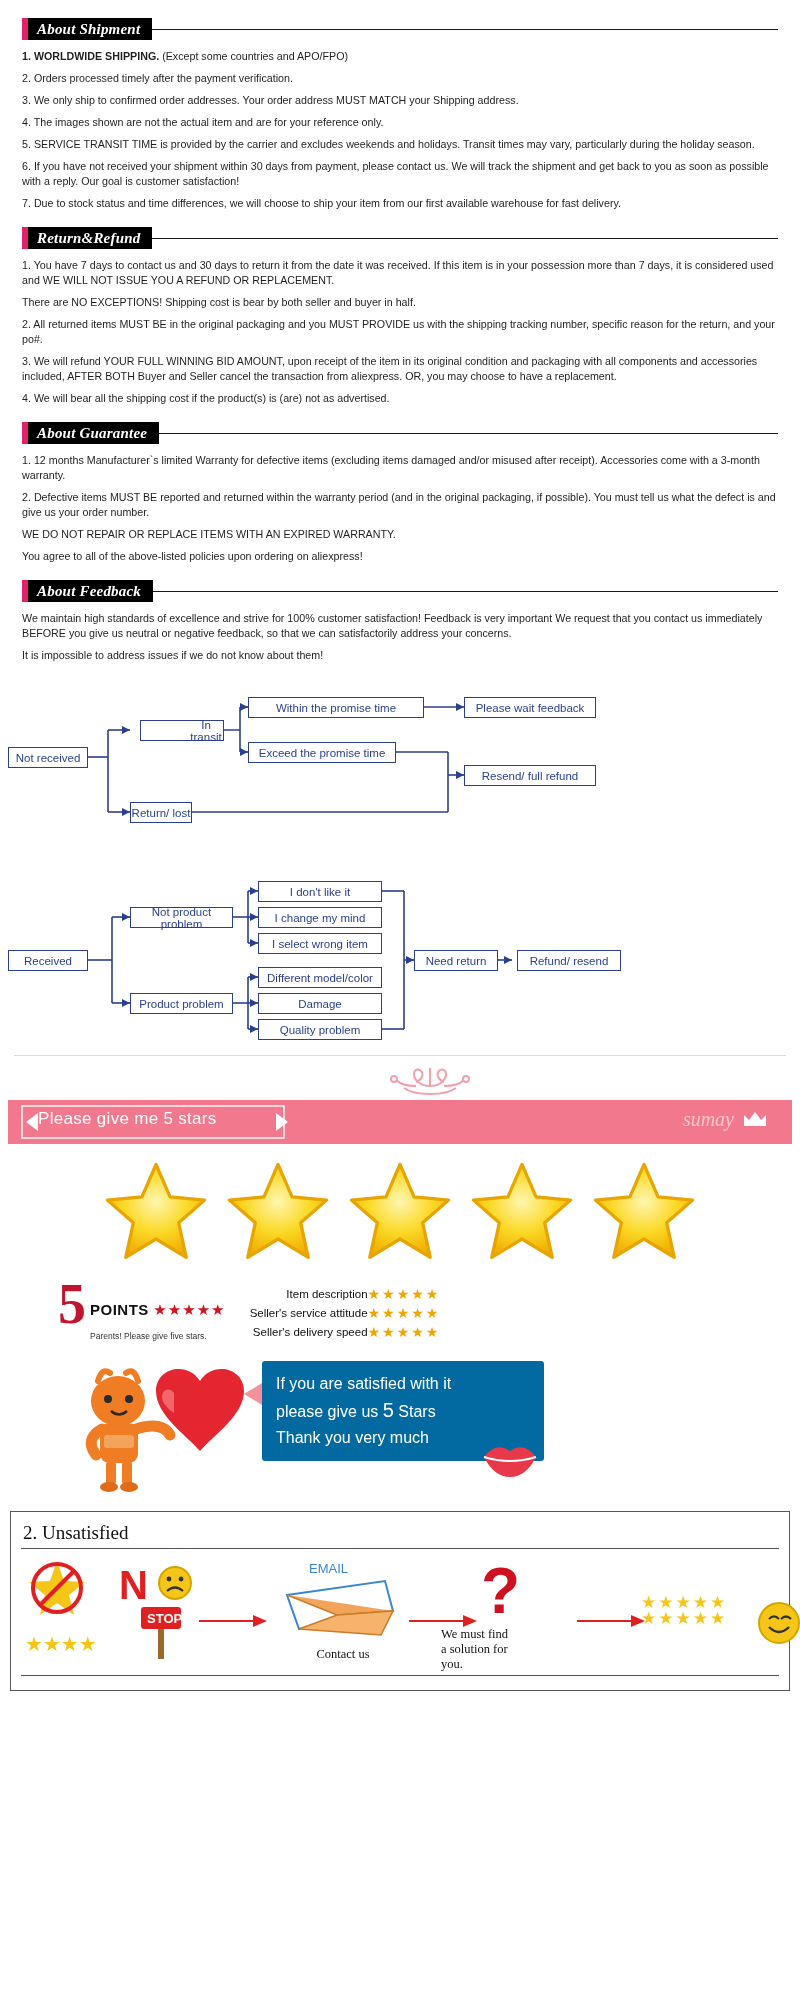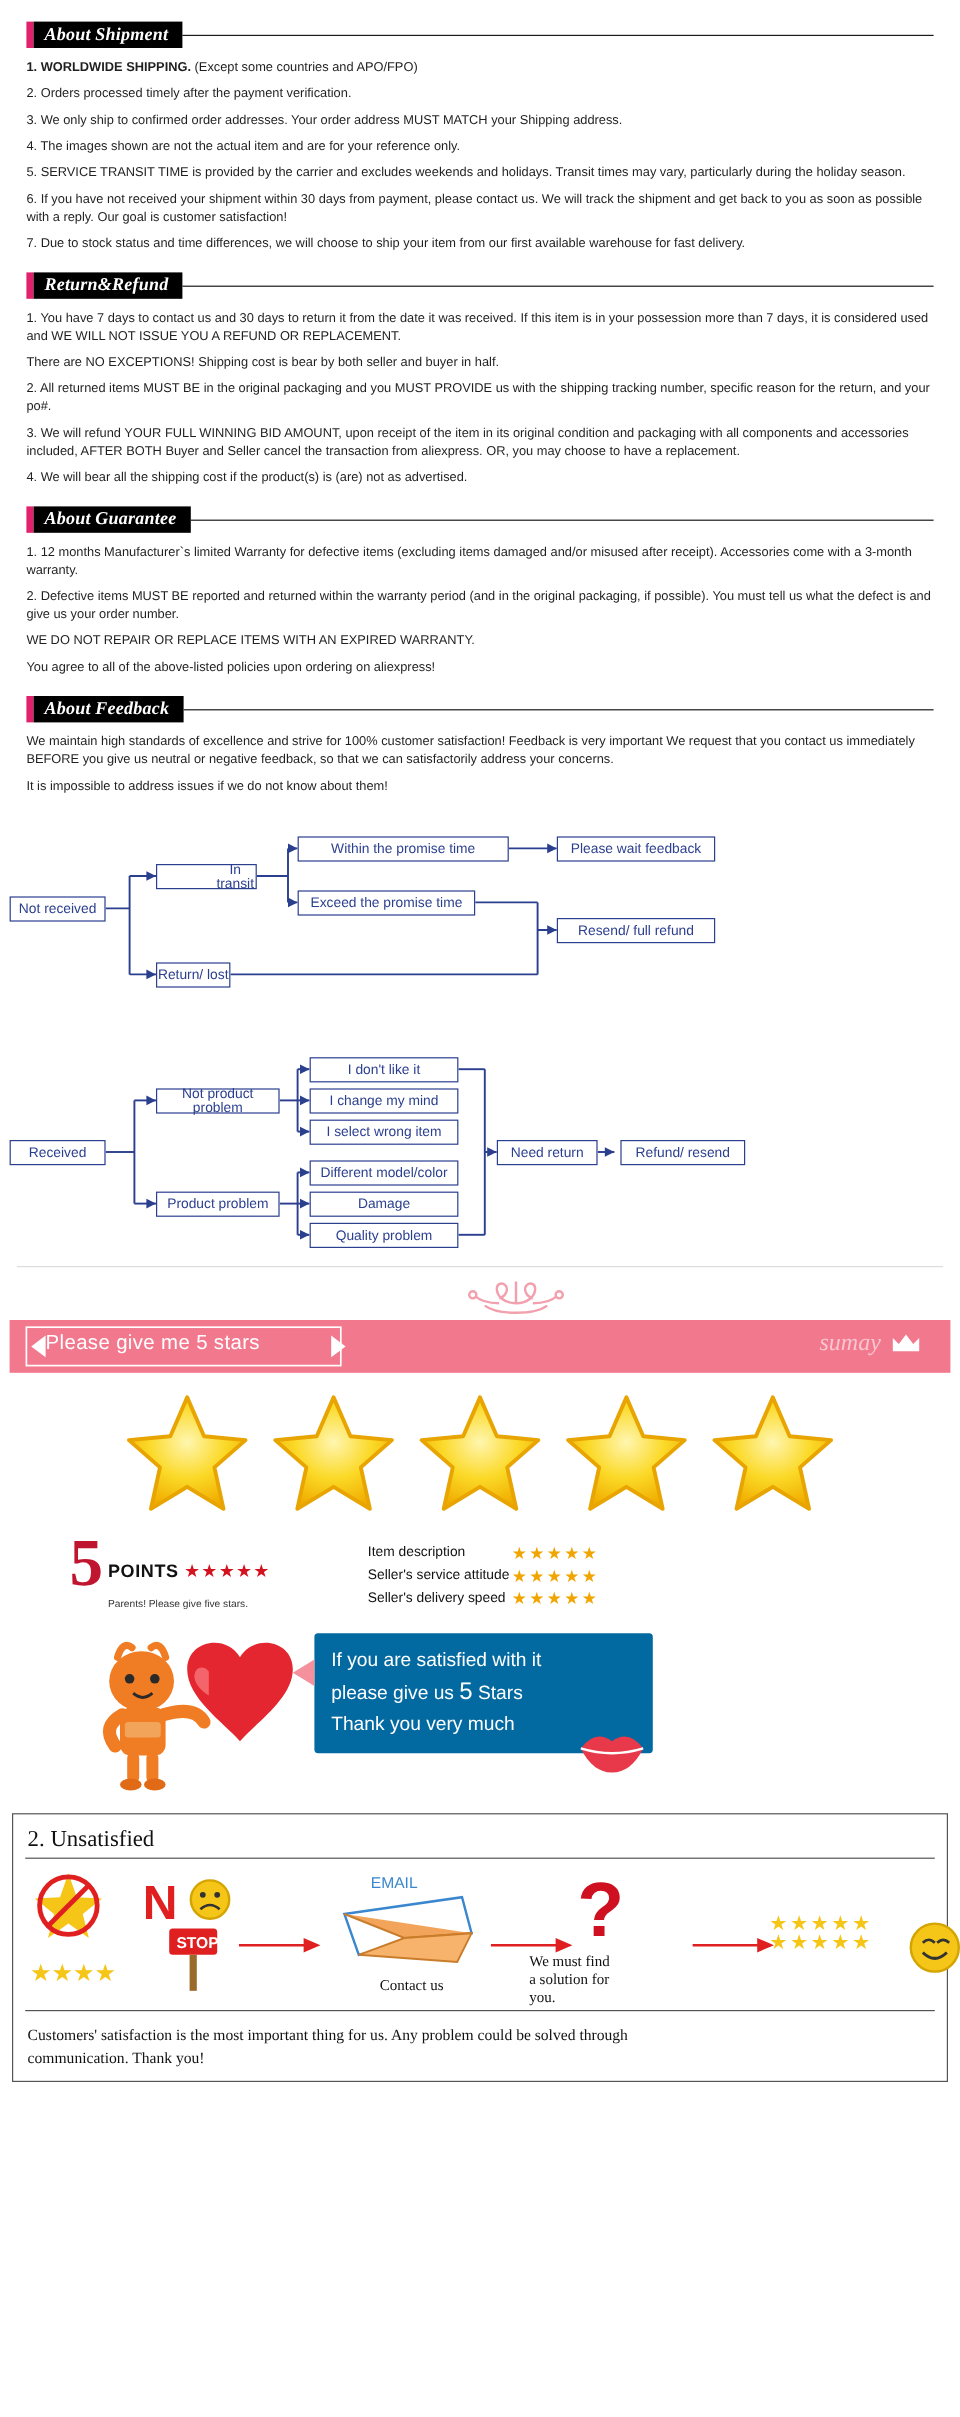--- a/index.html
+++ b/index.html
@@ -65,21 +65,21 @@
   .five-block { display:flex; align-items:flex-start; }
   .five-digit {
     color:#c0152f; font-size:56px; line-height:46px; font-weight:700;
     font-family:"Liberation Serif", serif;
   }
   .points-txt { margin-left:4px; margin-top:20px; }
   .points-word { font-size:15px; font-weight:700; letter-spacing:.5px; color:#111; }
   .mini-stars { color:#d4121f; font-size:15px; letter-spacing:1px; }
   .parents { font-size:8.5px; color:#333; margin-top:12px; }
 
-  .ratings { margin-left:81px; margin-top:4px; }
+  .ratings { margin-left:22px; margin-top:4px;text-align:right; }
   .rrow { display:flex; align-items:center; height:19px; }
   .rlabel { width:120px; color:#111; font-size:11.5px; }
   .rstars { color:#f0a500; font-size:14px; letter-spacing:2px; }
 
   .heart-sec { position:relative; height:140px; margin-top:14px; }
   .bubble {
     position:absolute; left:262px; top:6px; width:282px; height:100px;
     background:#0369a1; border-radius:3px; color:#fff;
     padding:10px 14px; font-size:16px; line-height:26px;
   }
@@ -191,21 +191,21 @@
       <g fill="#2b3f8f">
         <polygon points="130,33 122,29 122,37"></polygon>
         <polygon points="130,115 122,111 122,119"></polygon>
         <polygon points="248,10 240,6 240,14"></polygon>
         <polygon points="248,55 240,51 240,59"></polygon>
         <polygon points="464,10 456,6 456,14"></polygon>
         <polygon points="464,78 456,74 456,82"></polygon>
       </g>
     </svg>
     <div class="flowbox" style="left:8px; top:50px; width:80px;">Not received</div>
-    <div class="flowbox" style="left:130px; top:23px; width:84px;padding-left:48px;">In transit</div>
+    <div class="flowbox" style="left:140px; top:23px; width:84px;padding-left:48px;">In transit</div>
     <div class="flowbox" style="left:130px; top:105px; width:62px;">Return/ lost</div>
     <div class="flowbox" style="left:248px; top:0px; width:176px;">Within the promise time</div>
     <div class="flowbox" style="left:248px; top:45px; width:148px;">Exceed the promise time</div>
     <div class="flowbox" style="left:464px; top:0px; width:132px;">Please wait feedback</div>
     <div class="flowbox" style="left:464px; top:68px; width:132px;">Resend/ full refund</div>
   </div>
 
   <div class="flow-sec" style="height:180px; margin-top:18px;">
     <svg width="800" height="180">
       <g stroke="#2b3f8f" stroke-width="1.6" fill="none">
@@ -440,19 +440,15 @@
 
       <svg width="44" height="44" viewBox="0 0 44 44" style="position:absolute;left:736px;top:46px;">
         <circle cx="22" cy="22" r="20" fill="#f5c518" stroke="#d4a400" stroke-width="2"></circle>
         <path d="M12,18 q5,-5 10,0" stroke="#333" stroke-width="2.2" fill="none"></path>
         <path d="M24,18 q5,-5 10,0" stroke="#333" stroke-width="2.2" fill="none"></path>
         <path d="M12,26 q10,10 20,0" stroke="#333" stroke-width="2.4" fill="none"></path>
       </svg>
     </div>
 
     <div class="hr"></div>
-    <div class="unsat-foot">
-      <div>Customers' satisfaction is the most important thing for us. Any problem could be solved through</div>
-      <div>communication. Thank you!</div>
-    </div>
   </div>
 
 </div>
 
 </body></html>

